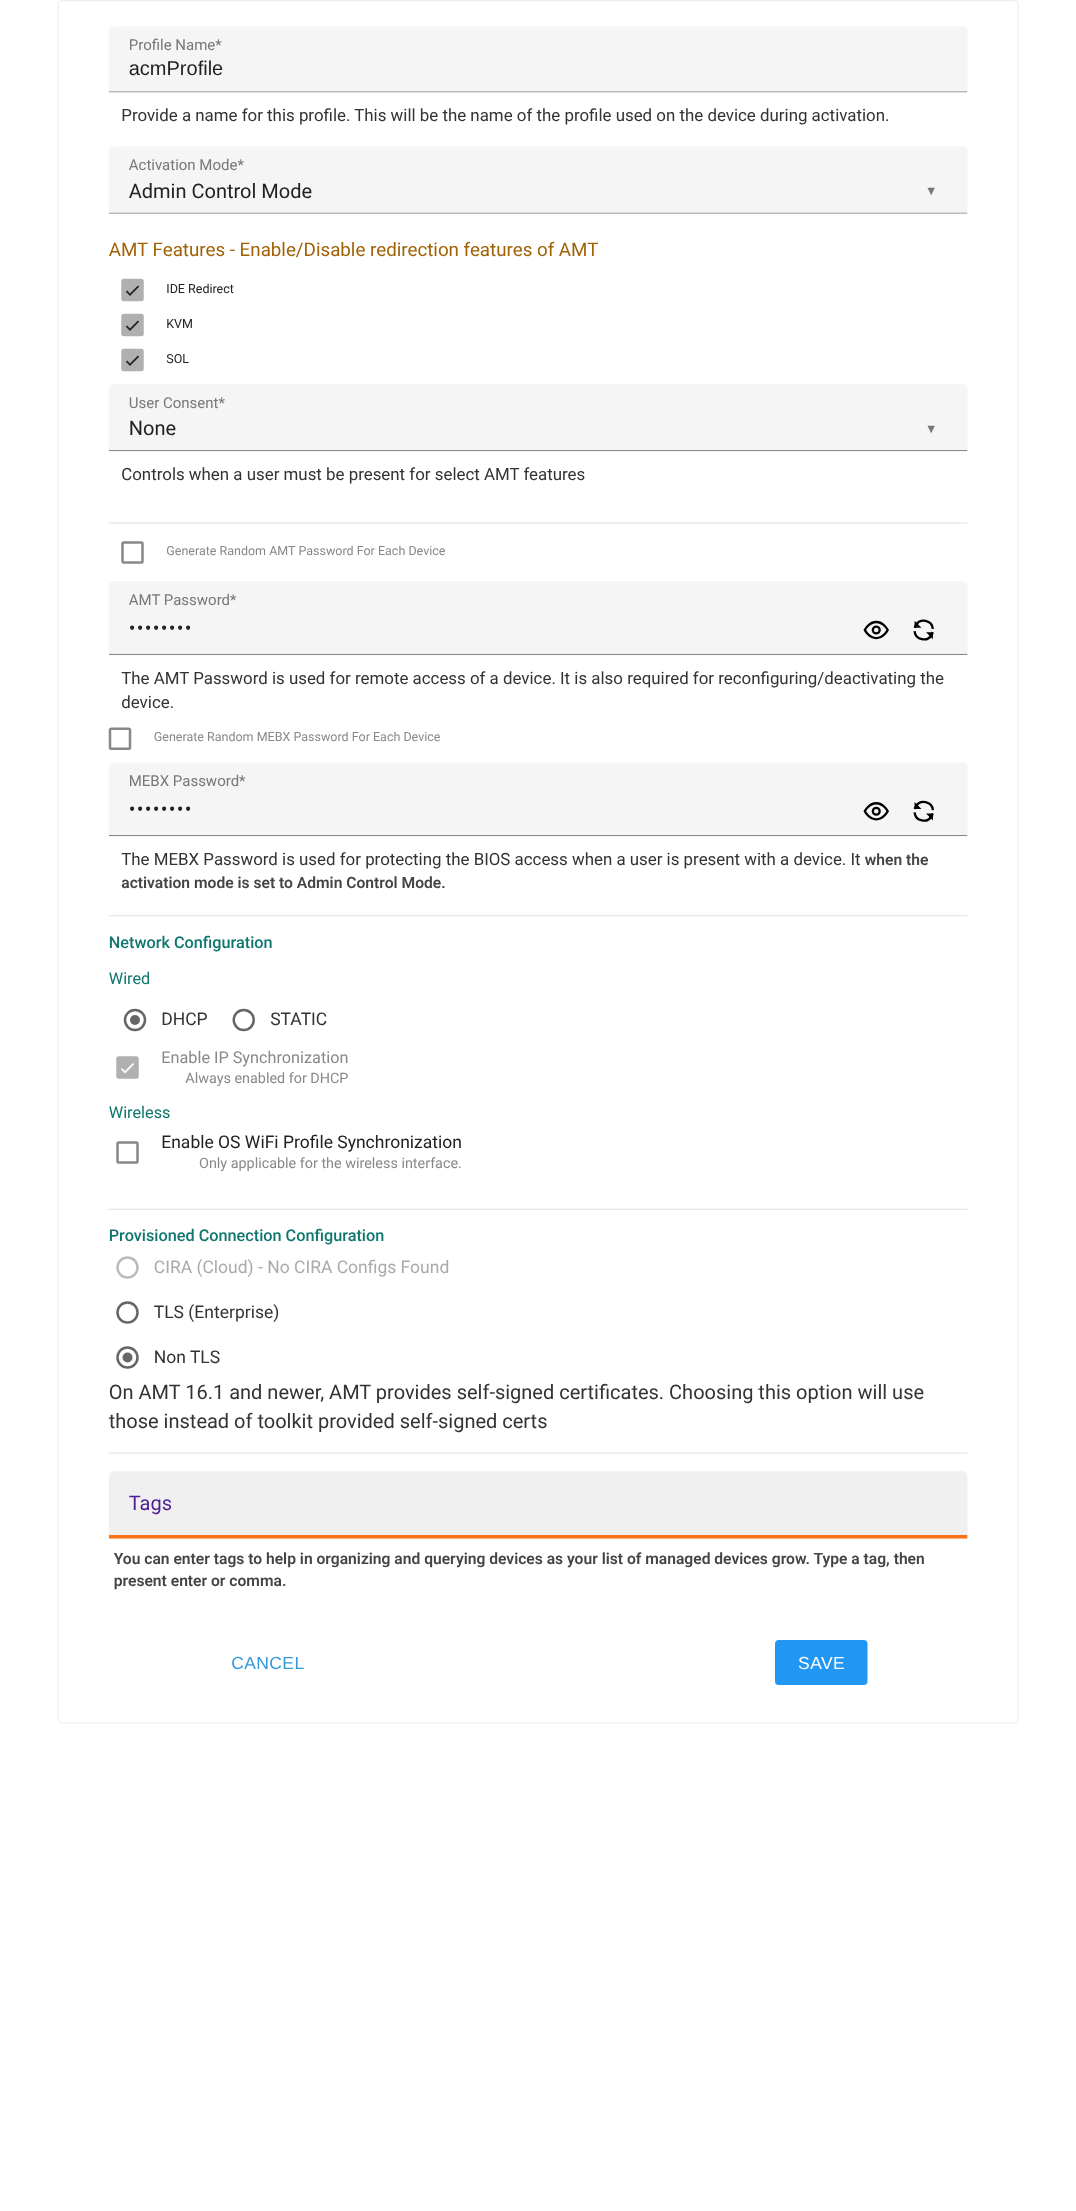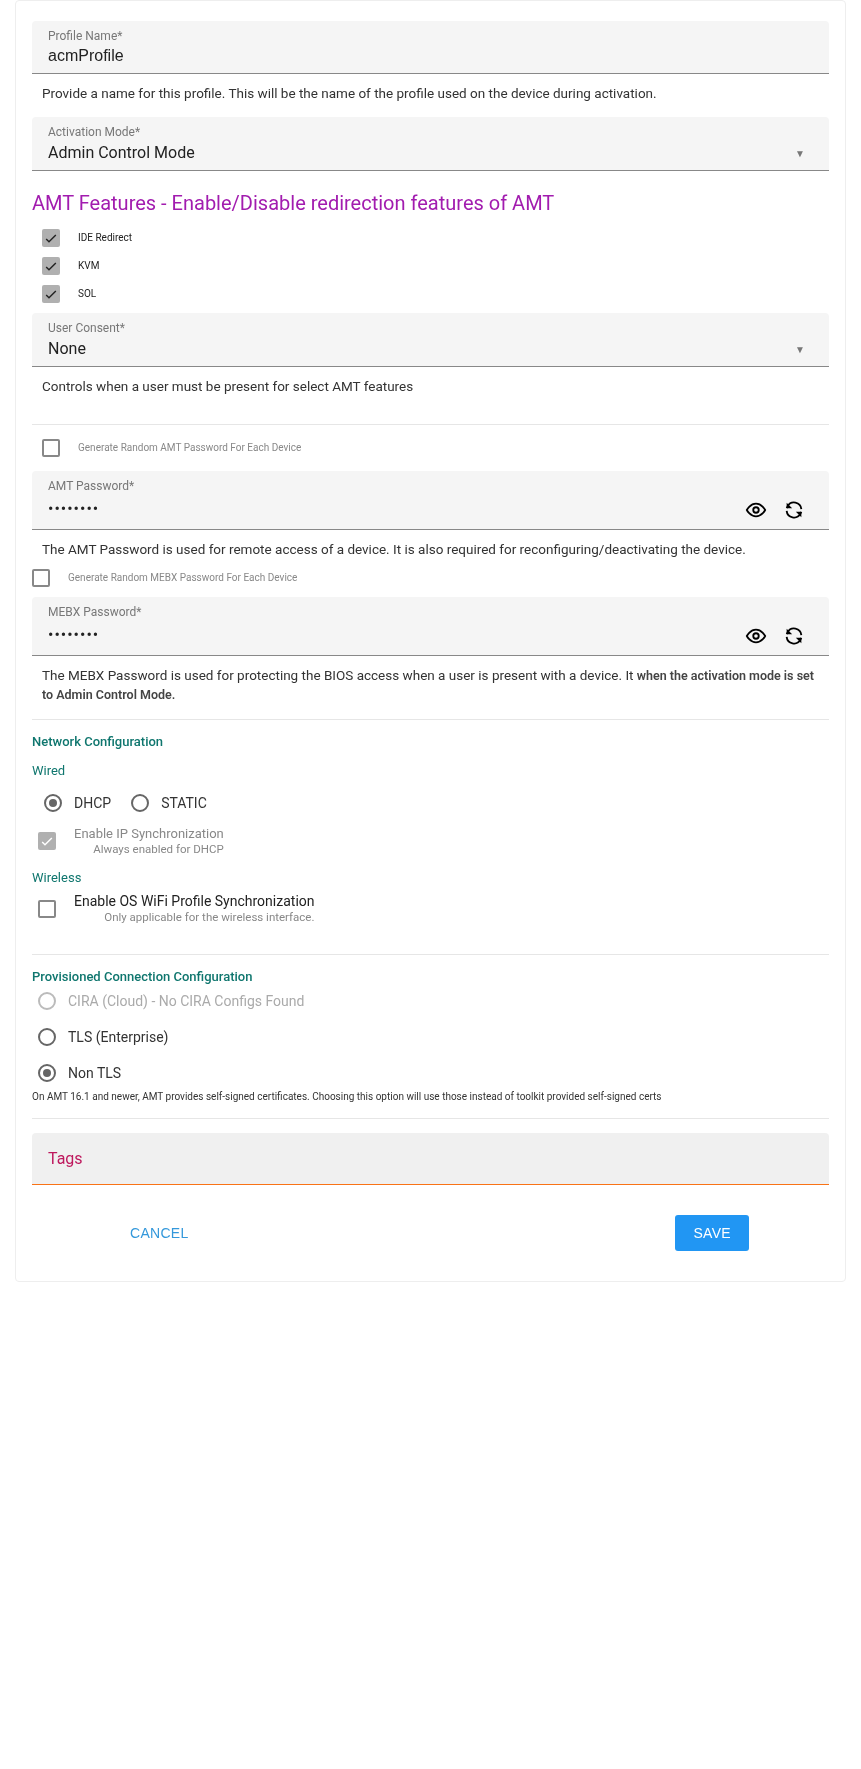--- a/index.html
+++ b/index.html
@@ -1,29 +1,29 @@
 <!DOCTYPE html>
 <html><head>
 <meta charset="utf-8">
 <style>
 * { box-sizing: border-box; margin: 0; padding: 0; }
 body { font-family: Roboto, "Helvetica Neue", Arial, sans-serif; font-size: 14px; color: #333; background: #fff; }
-.card { width: 831px; margin: 0 auto; padding: 20px 16px 30px; border: 1px solid #eee; border-radius: 4px; }
+.card { width: 769px; margin: 0 auto; padding: 20px 40px 30px; border: 1px solid #eee; border-radius: 4px; }
 
 .field-container { background: #f5f5f5; border-radius: 4px 4px 0 0; padding: 8px 16px 4px; margin-bottom: 4px; border-bottom: 1px solid #888; }
 .field-label { font-size: 12px; color: #777; display: block; margin-bottom: 2px; }
 .field-value { font-size: 16px; color: #222; background: transparent; border: none; outline: none; width: 100%; padding: 2px 0 4px; }
 .field-row { display: flex; align-items: center; }
 .field-row .field-value { flex: 1; }
 .hint { font-size: 13.5px; color: #333; padding: 6px 10px 14px; line-height: 1.4; }
 .hint-bold { font-weight: 600; font-size: 12.5px; color: #444; }
 
 .select-arrow { color: #777; font-size: 10px; padding: 0 8px; }
 
-.section-heading { font-size: 20px; color: #a21caf; margin: 20px 0 14px; }
+.section-heading { font-size: 15px; color: #a16207; margin: 20px 0 14px; }
 .sub-heading { font-size: 13px; color: #0f766e; margin: 14px 0 8px; font-weight: 500; }
 
 .cb-row { display: flex; align-items: center; margin: 10px 0 10px 10px; }
 .cb-row.tight { margin: 6px 0 6px 0; }
 .cb { width: 18px; height: 18px; border-radius: 2px; display: flex; align-items: center; justify-content: center; margin-right: 18px; flex-shrink: 0; }
 .cb.checked { background: #b0b0b0; }
 .cb.unchecked { border: 2px solid #888; }
 .cb.disabled-checked { background: #b0b0b0; }
 .cb svg { width: 16px; height: 16px; }
 .cb-label { font-size: 10px; color: #222; }
@@ -37,23 +37,23 @@
 .icon-btn svg { width: 22px; height: 22px; }
 
 .radio-row { display: flex; align-items: center; margin: 8px 0 8px 6px; }
 .radio { width: 18px; height: 18px; border: 2px solid #666; border-radius: 50%; margin-right: 12px; display: flex; align-items: center; justify-content: center; flex-shrink: 0; }
 .radio.selected::after { content: ""; width: 8px; height: 8px; background: #666; border-radius: 50%; }
 .radio.disabled { border-color: #bbb; }
 .radio-label { font-size: 14px; color: #333; }
 .radio-label.muted { color: #aaa; }
 .radio-group-inline { display: flex; gap: 14px; align-items: flex-end; }
 
-.note { font-size: 10px; color: #333; line-height: 1.4; margin: 8px 0 6px; }
-
-.tags-field { background: #f0f0f0; border-radius: 4px 4px 0 0; padding: 16px; border-bottom: 1px solid #f97316; color: #be185d; font-size: 16px; }
+.note { font-size: 16px; color: #333; line-height: 1.4; margin: 8px 0 6px; }
+
+.tags-field { background: #f0f0f0; border-radius: 4px 4px 0 0; padding: 16px; border-bottom: 3px solid #f97316; color: #4c1d95; font-size: 16px; }
 .tags-hint { font-size: 12.5px; color: #444; font-weight: 600; padding: 8px 4px; line-height: 1.4; }
 
 .actions { display: flex; justify-content: space-between; margin-top: 30px; padding: 0 80px; }
 .btn { border: none; cursor: pointer; font-size: 14px; font-weight: 500; padding: 10px 18px; border-radius: 3px; letter-spacing: 0.3px; }
 .btn.text { background: transparent; color: #3498db; }
 .btn.primary { background: #2196f3; color: #fff; margin-left: 44px; }
 </style>
 </head>
 <body>
 
@@ -216,19 +216,20 @@
   <div class="radio-row" style="margin-top:18px">
     <span class="radio selected"></span>
     <span class="radio-label">Non TLS</span>
   </div>
 
   <div class="note">On AMT 16.1 and newer, AMT provides self-signed certificates. Choosing this option will use those instead of toolkit provided self-signed certs</div>
 
   <div class="divider"></div>
 
   <div class="tags-field">Tags</div>
+  <div class="tags-hint">You can enter tags to help in organizing and querying devices as your list of managed devices grow. Type a tag, then present enter or comma.</div>
 
   <div class="actions">
     <button class="btn text">CANCEL</button>
     <button class="btn primary">SAVE</button>
   </div>
 
 </div>
 
 </body></html>

